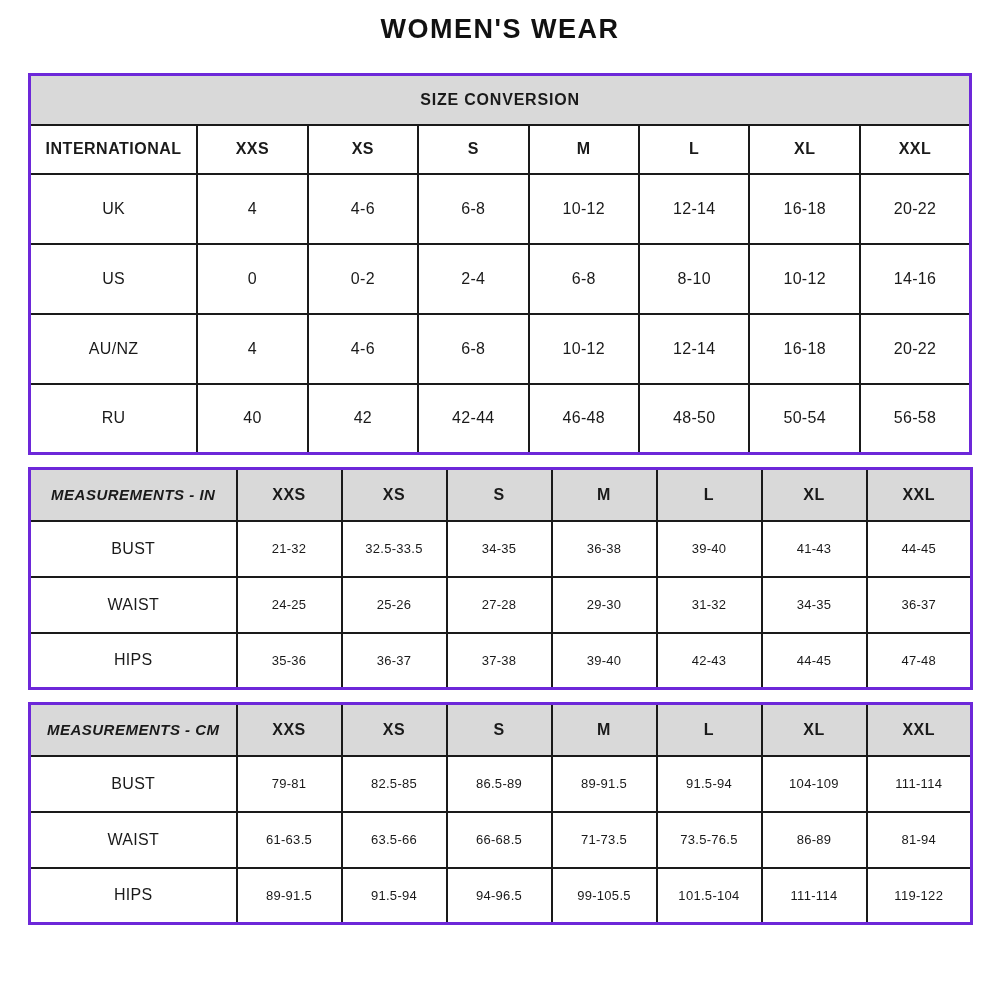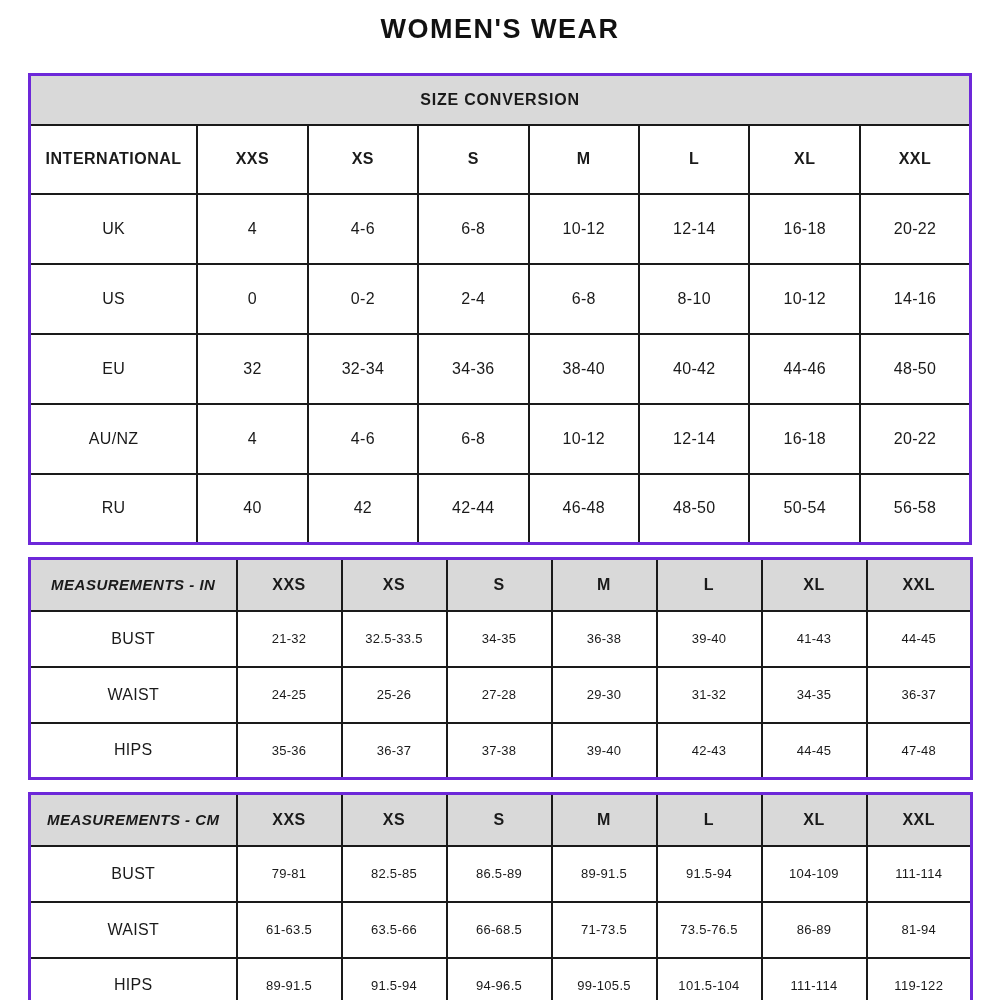--- a/index.html
+++ b/index.html
@@ -40,21 +40,21 @@
   table { border: 3px solid #6d28d9; padding-left: 40px; }
 
   .banner-cell {
     background: #d9d9d9;
     height: 50px;
     font-size: 16px;
     font-weight: 700;
     letter-spacing: 0.8px;
   }
   .sc-header td {
-    height: 69px;
+    height: 49px;
     font-size: 16px;
     font-weight: 600;
     letter-spacing: 0.5px;
   }
   .size-conversion tbody td {
     height: 70px;
     font-size: 16px;
     font-weight: 400;
     letter-spacing: 0.3px;
   }
@@ -119,30 +119,20 @@
           <td class="row-label">US</td>
           <td>0</td>
           <td>0-2</td>
           <td>2-4</td>
           <td>6-8</td>
           <td>8-10</td>
           <td>10-12</td>
           <td>14-16</td>
         </tr>
         <tr>
-          <td class="row-label">EU</td>
-          <td>32</td>
-          <td>32-34</td>
-          <td>34-36</td>
-          <td>38-40</td>
-          <td>40-42</td>
-          <td>44-46</td>
-          <td>48-50</td>
-        </tr>
-        <tr>
           <td class="row-label">AU/NZ</td>
           <td>4</td>
           <td>4-6</td>
           <td>6-8</td>
           <td>10-12</td>
           <td>12-14</td>
           <td>16-18</td>
           <td>20-22</td>
         </tr>
         <tr>

